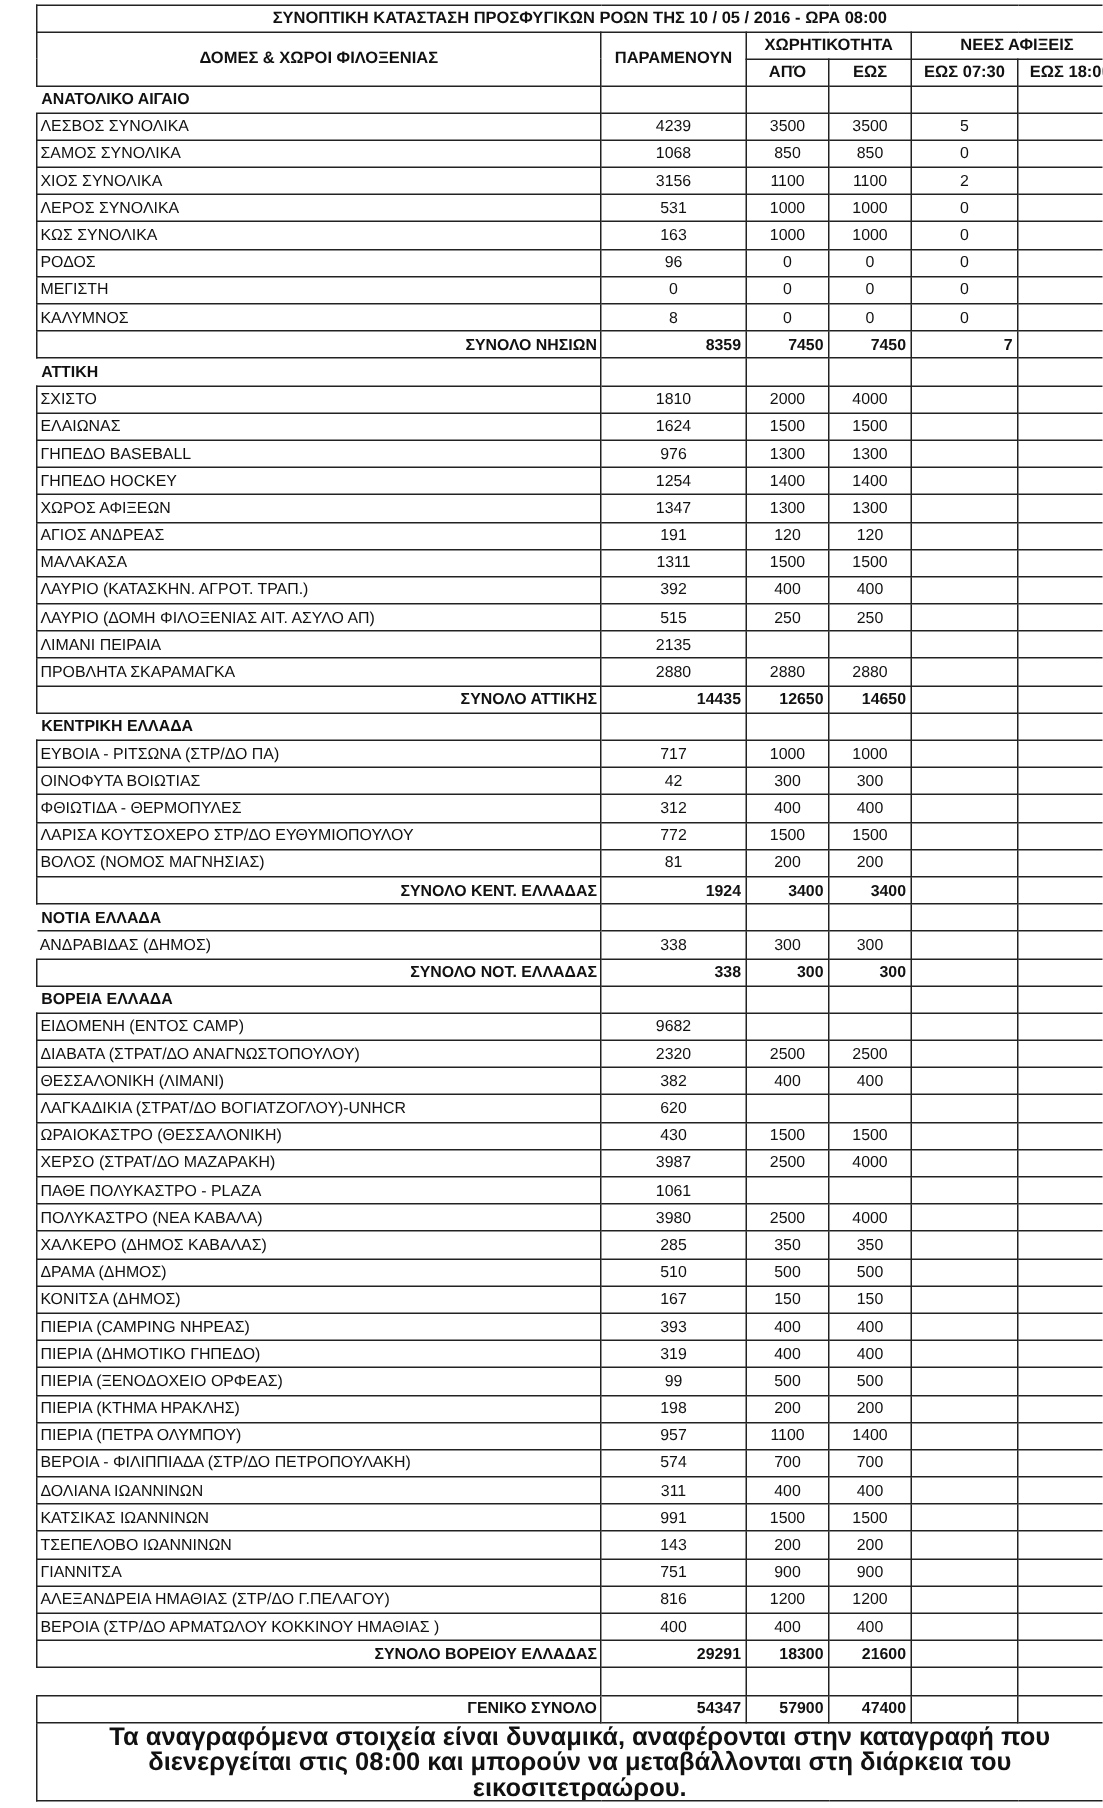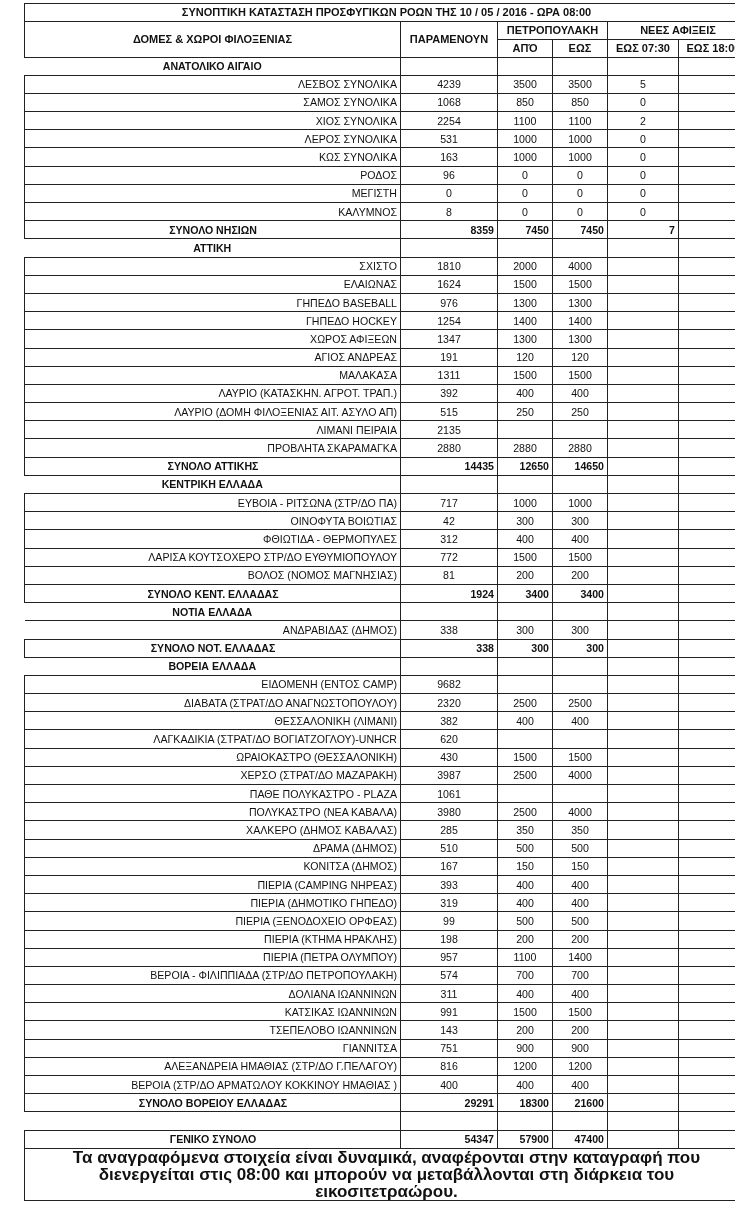--- a/index.html
+++ b/index.html
@@ -3,30 +3,30 @@
 <meta charset="utf-8">
 <style>
   html, body { margin: 0; padding: 0; background: #ffffff; }
   body { width: 735px; height: 1205px; position: relative; overflow: hidden;
          font-family: "Liberation Sans", sans-serif; color: #111; }
   table { position: absolute; left: 24px; top: 3px; width: 724px;
           border-collapse: collapse; table-layout: fixed; font-size: 10.6px; }
   td { border: 1.3px solid #222; height: 17.2px; padding: 0 3px; white-space: nowrap;
        overflow: hidden; line-height: 16px; }
   td.num { text-align: center; }
-  td.name { text-align: right; padding-left: 2px; }
+  td.name { text-align: left; padding-left: 2px; }
   td.name.it { }
   td.title { text-align: center; font-weight: bold; font-size: 11px; height: 16.5px; }
   td.hdr { text-align: center; font-weight: bold; font-size: 11px; height: 17px; }
-  tr.section td.secname { border-left: none; border-top: 1.3px solid #222; text-align: center; font-weight: bold;
+  tr.section td.secname { border-left: none; border-top: 1.3px solid #222; font-weight: bold;
                           border-right: 1.3px solid #222; }
   tr.section td.secname { border-bottom: none; }
   tr.section td.secname.first { border-bottom: 1.3px solid #222; }
   tr.total td { font-weight: bold; text-align: right; }
-  tr.total td.tname { text-align: center; padding-right: 2px; }
+  tr.total td.tname { text-align: right; padding-right: 2px; }
   td.note { text-align: center; font-weight: bold; font-size: 17px; white-space: normal;
             line-height: 17px; height: 34px; padding: 0 18px; }
   td.empty-name { border-left: none; border-bottom: none; }
 </style>
 </head>
 <body>
 
 <table>
   <colgroup>
     <col style="width:376px">
@@ -36,21 +36,21 @@
     <col style="width:71px">
     <col style="width:70px">
   </colgroup>
   <tbody id="tbody">
     <tr>
       <td class="title" colspan="6">ΣΥΝΟΠΤΙΚΗ ΚΑΤΑΣΤΑΣΗ ΠΡΟΣΦΥΓΙΚΩΝ ΡΟΩΝ ΤΗΣ 10 / 05 / 2016 - ΩΡΑ 08:00</td>
     </tr>
     <tr>
       <td class="hdr" rowspan="2">ΔΟΜΕΣ &amp; ΧΩΡΟΙ ΦΙΛΟΞΕΝΙΑΣ</td>
       <td class="hdr" rowspan="2">ΠΑΡΑΜΕΝΟΥΝ</td>
-      <td class="hdr" colspan="2">ΠΕΤΡΟΠΟΥΛΑΚΗ</td>
+      <td class="hdr" colspan="2">ΧΩΡΗΤΙΚΟΤΗΤΑ</td>
       <td class="hdr" colspan="2">ΝΕΕΣ ΑΦΙΞΕΙΣ</td>
     </tr>
     <tr>
       <td class="hdr">ΑΠΌ</td>
       <td class="hdr">ΕΩΣ</td>
       <td class="hdr">ΕΩΣ 07:30</td>
       <td class="hdr">ΕΩΣ 18:00</td>
     </tr>
   <tr class="section">
     <td class="secname first">ΑΝΑΤΟΛΙΚΟ ΑΙΓΑΙΟ</td>
@@ -71,21 +71,21 @@
       <tr class="data">
     <td class="name">ΣΑΜΟΣ ΣΥΝΟΛΙΚΑ</td>
     <td class="num">1068</td>
     <td class="num">850</td>
     <td class="num">850</td>
     <td class="num">0</td>
     <td class="num"></td>
   </tr>
       <tr class="data">
     <td class="name">ΧΙΟΣ ΣΥΝΟΛΙΚΑ</td>
-    <td class="num">2254</td>
+    <td class="num">3156</td>
     <td class="num">1100</td>
     <td class="num">1100</td>
     <td class="num">2</td>
     <td class="num"></td>
   </tr>
       <tr class="data">
     <td class="name">ΛΕΡΟΣ ΣΥΝΟΛΙΚΑ</td>
     <td class="num">531</td>
     <td class="num">1000</td>
     <td class="num">1000</td>

